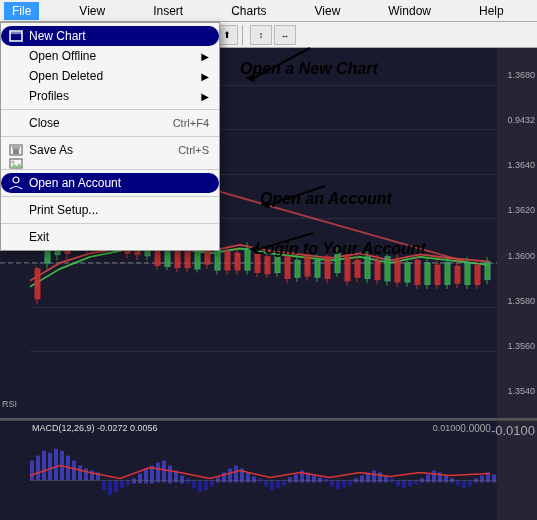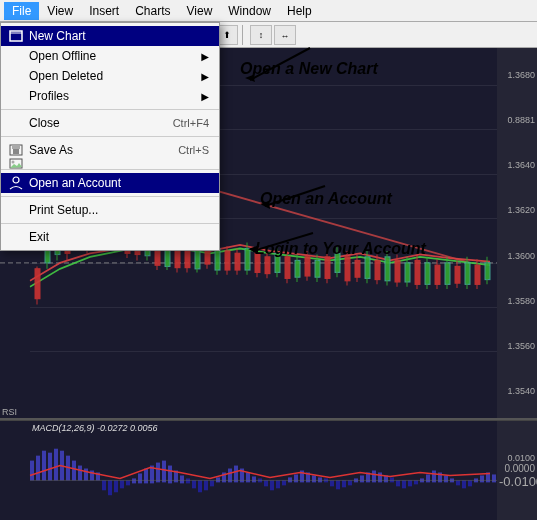--- a/index.html
+++ b/index.html
@@ -14,20 +14,21 @@
     }
 
     
     .menubar {
       background: #f0f0f0;
       border-bottom: 1px solid #aaa;
       display: flex;
       align-items: center;
       height: 22px;
       padding: 0 4px;
+      gap: 32px;
     }
     .menubar-item {
       padding: 2px 8px;
       cursor: pointer;
       font-size: 12px;
       color: #000;
     }
     .menubar-item:hover, .menubar-item.active {
       background: #3399ff;
       color: #fff;
@@ -114,21 +115,20 @@
       position: relative;
       overflow: hidden;
     }
     .macd-label {
       position: absolute;
       top: 2px;
       left: 32px;
       font-size: 9px;
       color: #ddd;
       z-index: 2;
-      font-style: italic;
     }
 
     
     .dropdown-menu {
       position: absolute;
       top: 22px;
       left: 0px;
       background: #f5f5f5;
       border: 1px solid #999;
       box-shadow: 3px 3px 8px rgba(0,0,0,0.4);
@@ -139,20 +139,21 @@
     .menu-item {
       display: flex;
       align-items: center;
       padding: 3px 10px 3px 28px;
       cursor: pointer;
       position: relative;
       font-size: 12px;
       color: #000;
       white-space: nowrap;
       justify-content: space-between;
+      border-radius: 10px;
     }
     .menu-item.highlighted {
       background: #000080;
       color: #fff;
     }
     .menu-item .shortcut {
       color: #555;
       font-size: 11px;
     }
     .menu-item .arrow {
@@ -380,30 +381,30 @@
           <line x1="477" y1="177" x2="477" y2="202" stroke="#cc3333"></line>
 
           <rect x="485" y="180" width="5" height="14" fill="#33aa33"></rect>
           <line x1="487" y1="175" x2="487" y2="198" stroke="#33aa33"></line>
         </g>
       </svg>
     </div>
 
     <div class="y-axis">
       <span class="y-label">1.3680</span>
-      <span class="y-label">0.8881</span>
+      <span class="y-label">0.9432</span>
       <span class="y-label">1.3640</span>
       <span class="y-label">1.3620</span>
       <span class="y-label">1.3600</span>
       <span class="y-label">1.3580</span>
       <span class="y-label">1.3560</span>
       <span class="y-label">1.3540</span>
     </div>
 
-    <div style="position:absolute;bottom:0;left:0;font-size:9px;color:#aaa;padding:1px 2px;margin-top:8px;">RSI</div>
+    <div style="position:absolute;bottom:8px;left:0;font-size:9px;color:#aaa;padding:1px 2px;margin-top:8px;">RSI</div>
   </div>
 
   <div class="macd-section">
     <div class="macd-label">MACD(12,26,9) -0.0272 0.0056</div>
     <svg width="100%" height="100%" viewBox="0 0 537 100" preserveAspectRatio="none">
 
       <g>
 
         <rect x="30" y="40" width="4" height="20" fill="#4444cc" opacity="0.8"></rect>
         <rect x="36" y="35" width="4" height="25" fill="#4444cc" opacity="0.8"></rect>
@@ -484,21 +485,21 @@
         <rect x="480" y="55" width="4" height="7" fill="#4444cc" opacity="0.8"></rect>
         <rect x="486" y="52" width="4" height="10" fill="#4444cc" opacity="0.8"></rect>
         <rect x="492" y="54" width="4" height="8" fill="#4444cc" opacity="0.8"></rect>
 
         <polyline points="30,55 60,45 90,52 120,58 150,47 180,52 210,58 240,50 270,57 300,52 330,57 360,52 390,56 420,52 450,55 490,53" stroke="#dd3333" stroke-width="1.5" fill="none"></polyline>
 
         <line x1="30" y1="60" x2="500" y2="60" stroke="#666" stroke-width="0.5"></line>
       </g>
     </svg>
     
-    <div style="position:absolute;right:0;top:0;bottom:0;width:40px;background:#252535;display:flex;flex-direction:column;justify-content:center;padding:2px;">
+    <div style="position:absolute;right:0;top:0;bottom:0;width:40px;background:#252535;display:flex;flex-direction:row;justify-content:flex-end;padding:2px;">
       <span style="font-size:9px;color:#aaa;text-align:right;">0.0100</span>
       <span style="font-size:10px;color:#aaa;text-align:right;">0.0000</span>
       <span style="font-size:13px;color:#aaa;text-align:right;">-0.0100</span>
     </div>
   </div>
 </div>
 
 <div class="dropdown-menu">
 
   <div class="menu-item highlighted">

